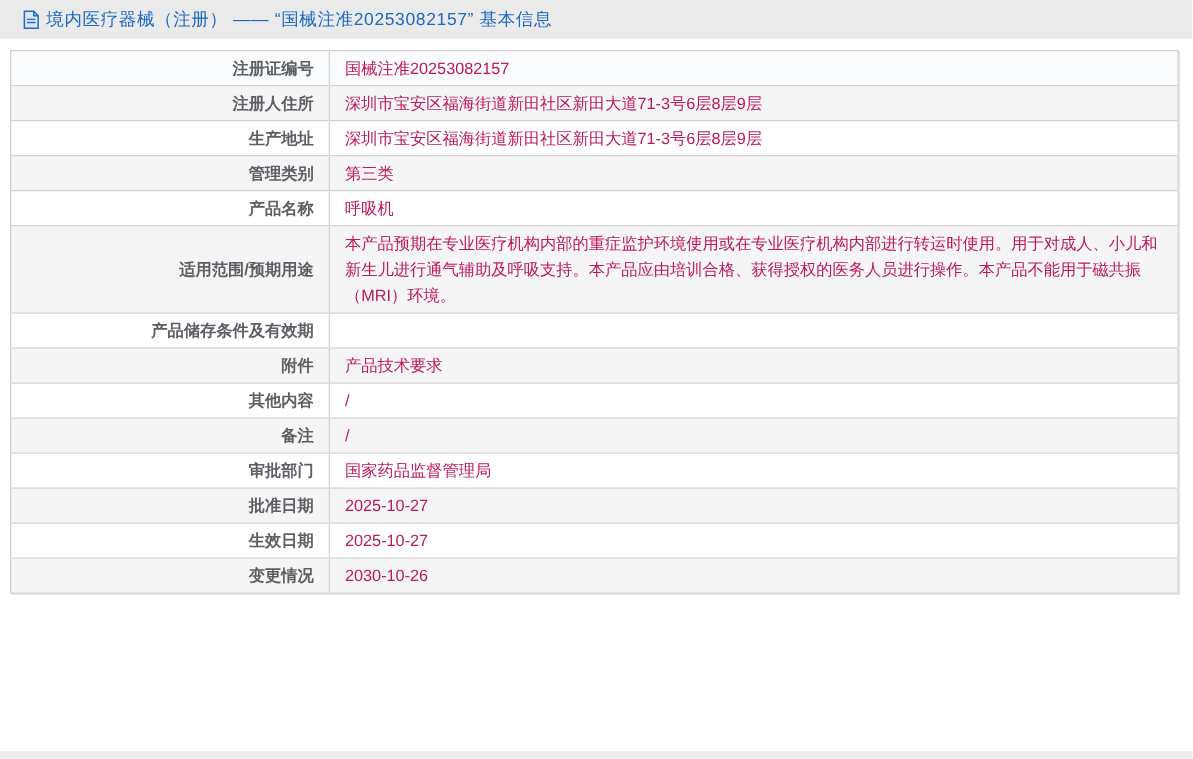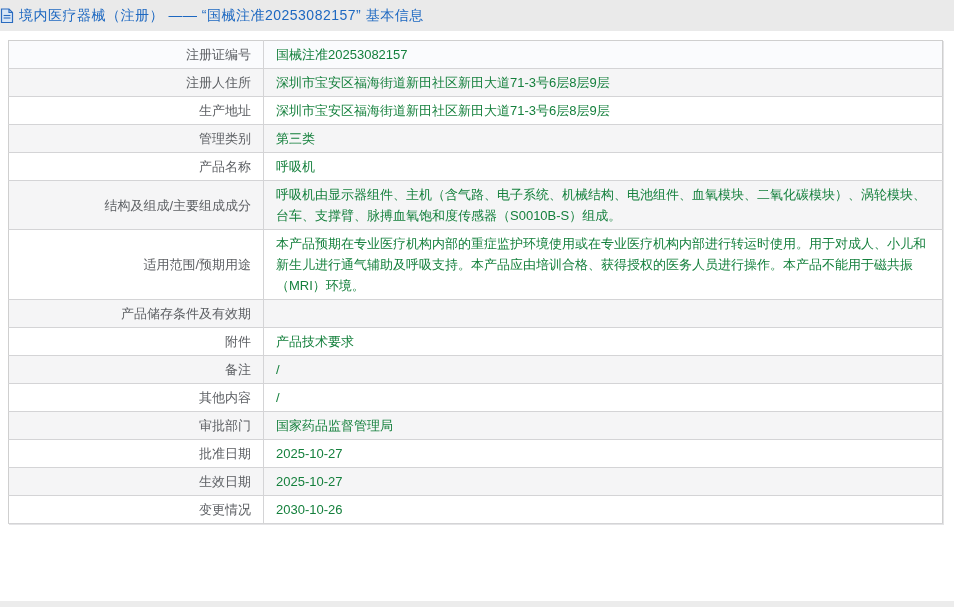--- a/index.html
+++ b/index.html
@@ -8,20 +8,21 @@
     background: #ffffff;
     font-family: "Liberation Sans", "DejaVu Sans", sans-serif;
     overflow: hidden;
     position: relative;
   }
   
   .topbar {
     width: 100%; height: 31px;
     background: #eaeaea;
     display: flex; align-items: center;
+    padding-left: 18px;
   }
   .doc-icon { display: inline-flex; margin-right: 5px; margin-top: 1px; }
   .page-title {
     color: #1d68c1;
     font-size: 14px;
     letter-spacing: 0.5px;
     white-space: nowrap;
   }
   
   .info-table {
@@ -35,30 +36,30 @@
   }
   .info-table tr { border-bottom: 1px solid #d4d4d6; }
   .info-table tr:nth-child(even) { background: #f5f5f6; }
   .info-table tr:nth-child(odd) { background: #ffffff; }
   .info-table tr:first-child { background: #fafbfd; }
   .info-table td {
     font-size: 13px;
     line-height: 21px;
     padding: 3px 12px;
     vertical-align: middle;
-    color: #15803d;
+    color: #be185d;
   }
   td.label-cell {
     width: 255px;
     text-align: right;
     border-right: 1px solid #d4d4d6;
     color: #5c5f63;
   }
   td.value-cell { text-align: left; word-break: break-all; }
-  .label-wrap { display: inline-flex; align-items: center; gap: 3px; }
+  .label-wrap { display: inline-flex; align-items: center; gap: 3px; font-weight: bold; }
   .bottom-strip {
     position: absolute;
     left: 0; right: 0; bottom: 0;
     height: 6px;
     background: #ececec;
   }
 </style>
 </head>
 <body>
 
@@ -136,32 +137,20 @@
         <span>产品名称</span>
       </span>
     </td>
     <td class="value-cell">
       <span>呼吸机</span>
       
     </td>
   </tr>
 
 
-  <tr>
-    <td class="label-cell">
-      <span class="label-wrap">
-
-        <span>结构及组成/主要组成成分</span>
-      </span>
-    </td>
-    <td class="value-cell">
-      <span>呼吸机由显示器组件、主机（含气路、电子系统、机械结构、电池组件、血氧模块、二氧化碳模块）、涡轮模块、台车、支撑臂、脉搏血氧饱和度传感器（S0010B-S）组成。</span>
-      
-    </td>
-  </tr>
 
   <tr>
     <td class="label-cell">
       <span class="label-wrap">
 
         <span>适用范围/预期用途</span>
       </span>
     </td>
     <td class="value-cell">
       <span>本产品预期在专业医疗机构内部的重症监护环境使用或在专业医疗机构内部进行转运时使用。用于对成人、小儿和新生儿进行通气辅助及呼吸支持。本产品应由培训合格、获得授权的医务人员进行操作。本产品不能用于磁共振（MRI）环境。</span>
@@ -192,34 +181,34 @@
     <td class="value-cell">
       <span>产品技术要求</span>
       
     </td>
   </tr>
 
   <tr>
     <td class="label-cell">
       <span class="label-wrap">
 
+        <span>其他内容</span>
+      </span>
+    </td>
+    <td class="value-cell">
+      <span>/</span>
+      
+    </td>
+  </tr>
+
+  <tr>
+    <td class="label-cell">
+      <span class="label-wrap">
+
         <span>备注</span>
-      </span>
-    </td>
-    <td class="value-cell">
-      <span>/</span>
-      
-    </td>
-  </tr>
-
-  <tr>
-    <td class="label-cell">
-      <span class="label-wrap">
-
-        <span>其他内容</span>
       </span>
     </td>
     <td class="value-cell">
       <span>/</span>
       
     </td>
   </tr>
 
   <tr>
     <td class="label-cell">

